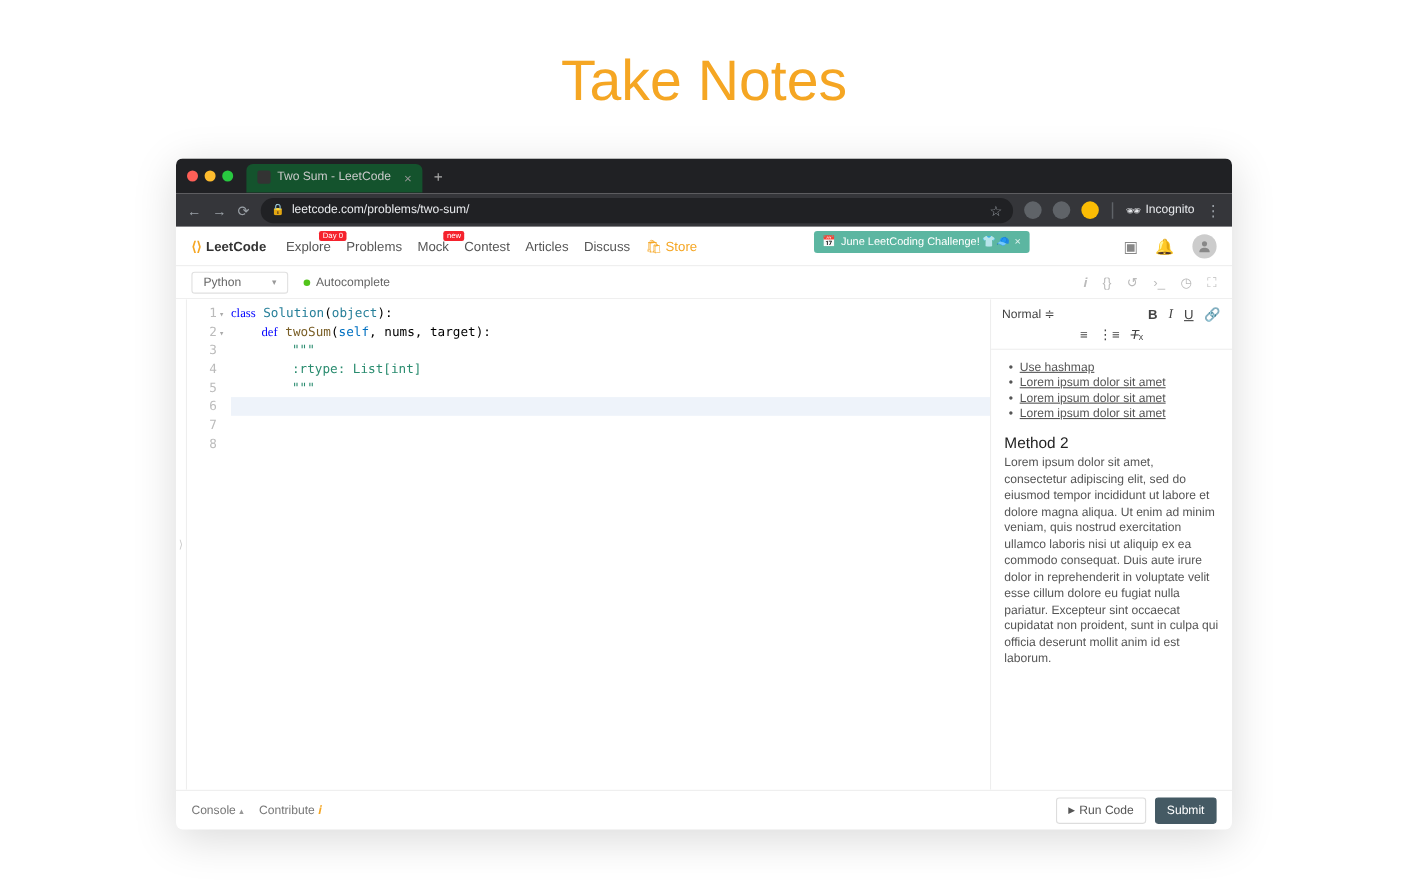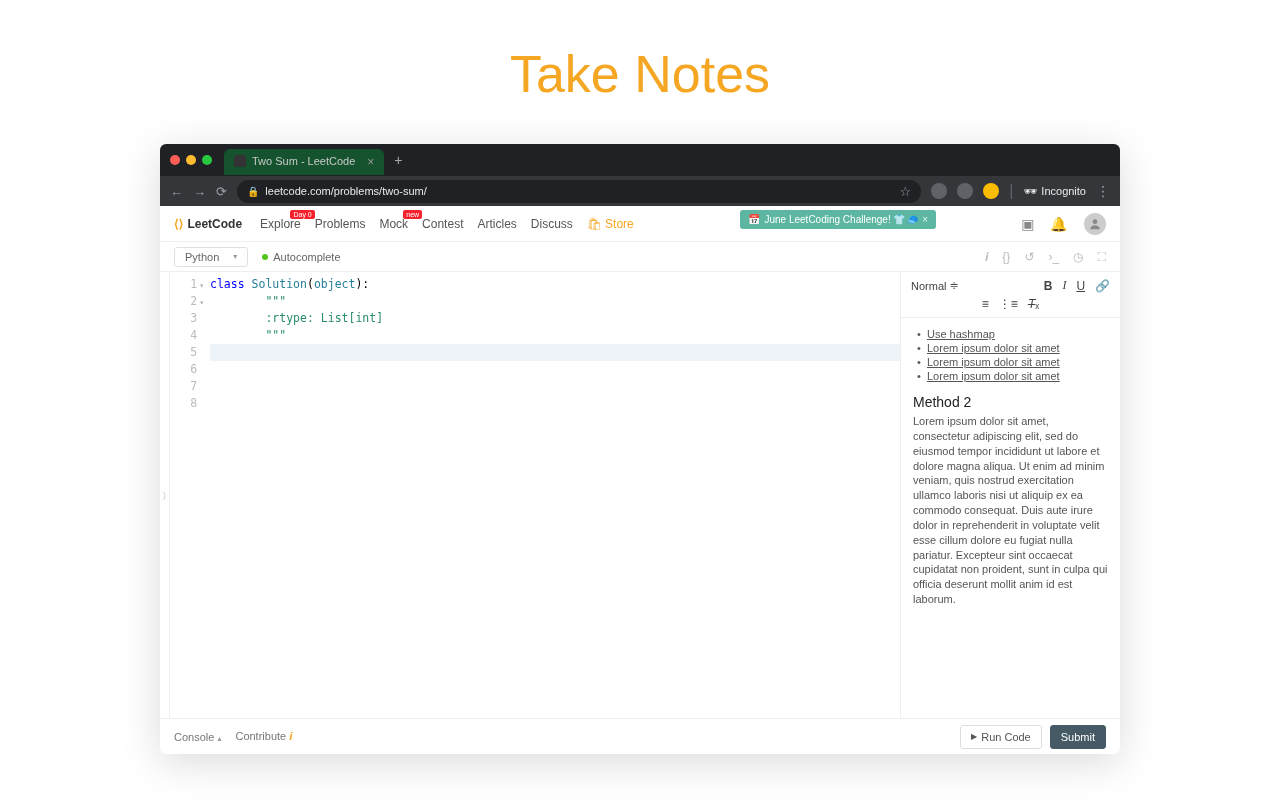--- a/index.html
+++ b/index.html
@@ -29,35 +29,35 @@
 .logo-icon { color: #f5a623; font-weight:bold; }
 .nav-link { color: #555; margin-right: 14px; cursor: pointer; position: relative; }
 .badge { position: absolute; top: -7px; right: -14px; background: #f5222d; color: #fff; font-size: 7px; padding: 1px 3px; border-radius: 2px; }
 .nav-store { color: #f5a623; display:flex; align-items:center; gap:3px; }
 .banner { position: absolute; left: 580px; top: 4px; background: #5cb6a1; color: #fff; font-size: 10px; padding: 4px 8px; border-radius: 3px; display:flex; align-items:center; gap:4px; }
 .banner-close { cursor:pointer; opacity: 0.8; }
 .header-right { margin-left: auto; display: flex; align-items: center; gap: 16px; color: #888; }
 .hdr-icon { cursor:pointer; font-size: 14px; }
 .avatar { width: 22px; height: 22px; border-radius: 50%; background: #ccc; display:flex; align-items:center; justify-content:center; }
 .toolbar { height: 30px; border-bottom: 1px solid #eee; display: flex; align-items: center; padding: 0 14px; font-size: 11px; }
-.lang-select { border: 1px solid #e0e0e0; color: #666; padding: 3px 10px; border-radius: 3px; display: flex; align-items: center; gap: 14px; cursor:pointer; }
+.lang-select { border: 1px solid #e0e0e0; color: #666; padding: 3px 10px; border-radius: 3px; display: flex; align-items: center; gap: 28px; cursor:pointer; }
 .chev { font-size: 8px; color: #999; }
 .ac-dot { width: 6px; height: 6px; border-radius: 50%; background: #52c41a; margin-left: 14px; margin-right: 5px; }
 .toolbar-right { margin-left: auto; display: flex; gap: 14px; color: #bbb; font-size: 12px; }
 .tb-icon { cursor:pointer; }
 .main-area { flex: 1; display: flex; overflow: hidden; background:#fff; }
 .drag { width: 10px; background: #fff; border-right: 1px solid #eee; display:flex; align-items:center; justify-content:center; color:#ccc; font-size:10px; cursor: col-resize; }
 .code-pane { flex: 1; display: flex; font-family: Menlo, Consolas, monospace; font-size: 11.5px; line-height: 1.5; padding-top: 4px; }
 .gutter { width: 40px; text-align: right; color: #bbb; padding-right: 6px; user-select:none; }
 .gutter-line { height: 17px; }
 .fold { color: #aaa; font-size: 8px; padding-left: 2px; }
 .code-lines { flex: 1; }
 .code-line { height: 17px; white-space: pre; }
 .hl { background: #eef3fa; }
-.kw { color: #0000ff; }
+.kw { color: #0000ff; font-family: Liberation Serif, serif; }
 .fn { color: #795e26; }
 .cls { color: #267f99; }
 .self { color: #0070c1; }
 .str { color: #2a8c6f; }
 .notes-pane { width: 220px; border-left: 1px solid #eee; display: flex; flex-direction: column; }
 .notes-toolbar { padding: 6px 10px; border-bottom: 1px solid #eee; }
 .nt-row { display:flex; align-items:center; gap: 10px; }
 .nt-row2 { justify-content: center; margin-top: 4px; }
 .format-sel { font-size: 11px; color: #444; display:flex; align-items:center; gap:3px; cursor:pointer; }
 .fmt-icon { font-size: 12px; cursor:pointer; color:#444; }
@@ -181,20 +181,21 @@
           <div class="gutter-line">2<span class="fold">▾</span></div>
           <div class="gutter-line">3<span class="fold">&nbsp;</span></div>
           <div class="gutter-line">4<span class="fold">&nbsp;</span></div>
           <div class="gutter-line">5<span class="fold">&nbsp;</span></div>
           <div class="gutter-line">6<span class="fold">&nbsp;</span></div>
           <div class="gutter-line">7<span class="fold">&nbsp;</span></div>
           <div class="gutter-line">8<span class="fold">&nbsp;</span></div>
         </div>
       <div class="code-lines" id="codelines">
           <div class="code-line"><span class="kw">class</span> <span class="cls">Solution</span>(<span class="cls">object</span>):</div>
+          <div class="code-line">    <span class="kw">def</span> <span class="fn">twoSum</span>(<span class="self">self</span>, nums, target):</div>
           <div class="code-line">        <span class="str">"""</span></div>
           <div class="code-line">        <span class="str">:rtype: List[int]</span></div>
           <div class="code-line">        <span class="str">"""</span></div>
           <div class="code-line hl">        </div>
         </div>
     </div>
     <div class="notes-pane">
       <div class="notes-toolbar">
         <div class="nt-row">
           <div class="format-sel">

